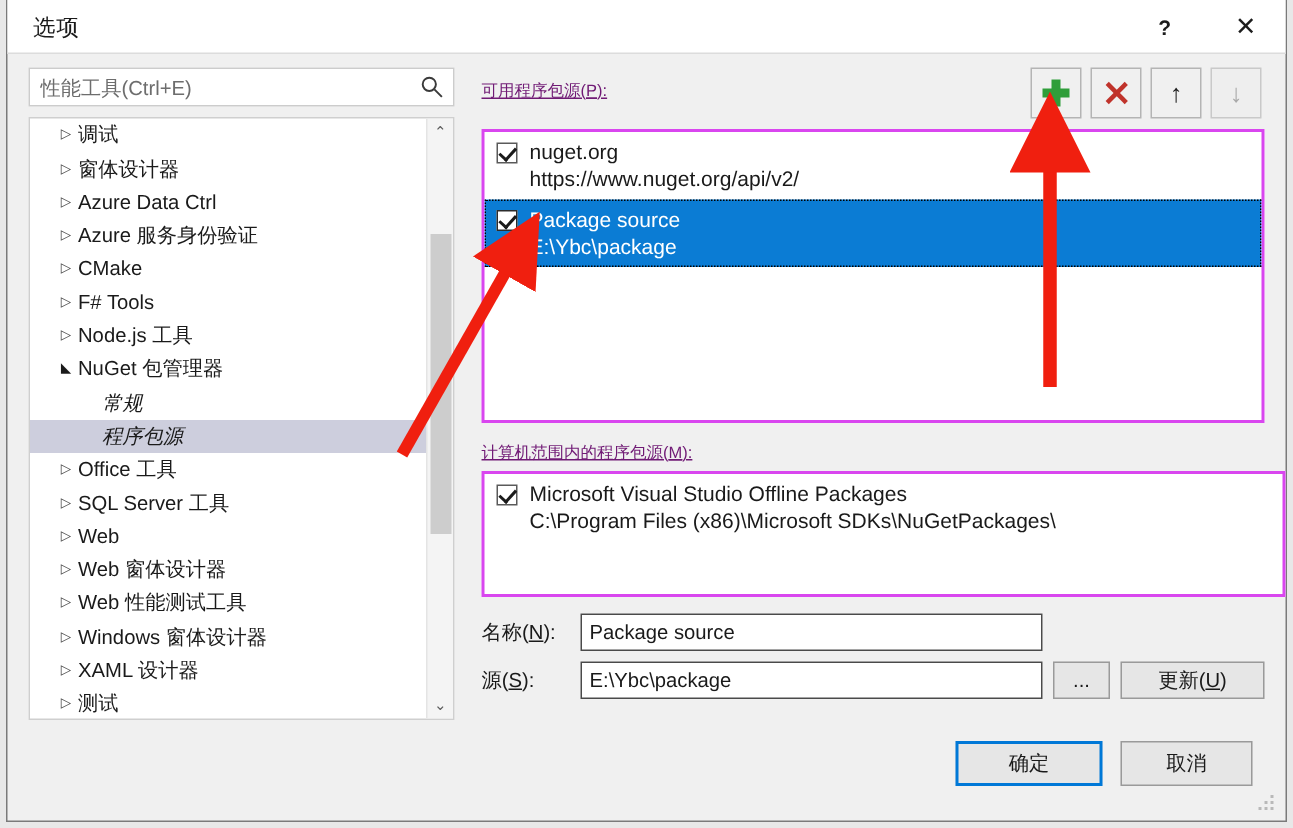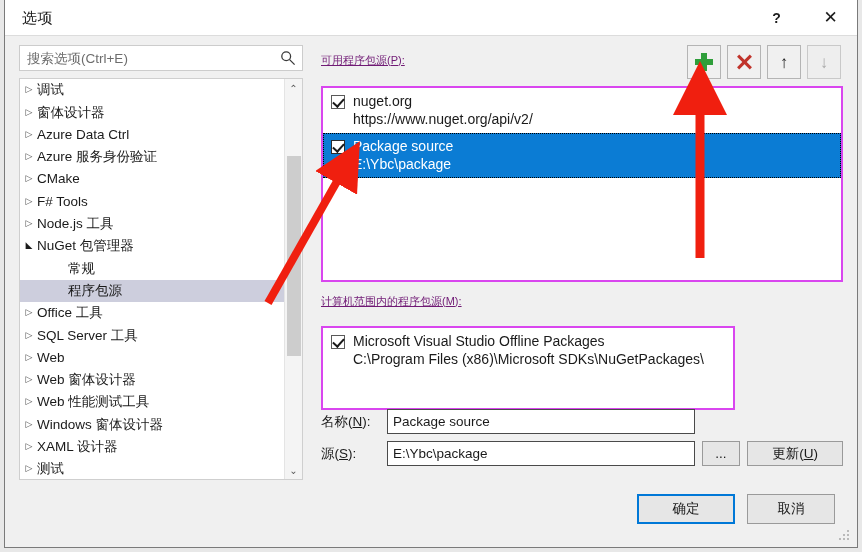--- a/index.html
+++ b/index.html
@@ -49,31 +49,31 @@
   }
   .tree{
     position:absolute;left:14px;top:78px;width:284px;height:402px;
     background:#fff;border:1px solid #cfcfcf;box-sizing:border-box;
     overflow:hidden;
   }
   .tree-rows{position:absolute;left:0;top:0;width:265px;}
   .trow{
     position:relative;height:22.3px;line-height:22.3px;
     font-size:13.5px;color:#1a1a1a;white-space:nowrap;
-    padding-left:1px;box-sizing:border-box;
+    padding-left:16px;box-sizing:border-box;
   }
   .trow.sel{background:#cdcedd;}
   .twisty{
     display:inline-block;width:16px;text-align:center;
     font-size:9px;color:#4f4f4f;vertical-align:middle;
     position:relative;top:-1px;
   }
   .twisty.open{color:#1a1a1a;}
   .tlabel{display:inline-block;vertical-align:middle;}
-  .trow.child{padding-left:48px;}
+  .trow.child{padding-left:48px;font-style:italic;}
   
   .tscroll{
     position:absolute;right:0;top:0;width:18px;height:100%;
     background:#f4f4f4;border-left:1px solid #e4e4e4;box-sizing:border-box;
   }
   .tscroll .arrow{
     position:absolute;left:0;width:17px;height:18px;
     display:flex;align-items:center;justify-content:center;
     font-size:10px;color:#5a5a5a;
   }
@@ -119,21 +119,21 @@
   .xmark:after{transform:rotate(-45deg);}
 
   .uparrow,.downarrow{font-size:17px;color:#1b1b1b;line-height:1;}
   .downarrow{color:#a9a9a9;}
 
   .listbox{
     position:absolute;background:#fff;border:2px solid #d946ef;
     box-sizing:border-box;overflow:hidden;
   }
   #list-available{left:316px;top:86px;width:522px;height:196px;}
-  #list-machine{left:316px;top:314px;width:414px;height:84px;margin-top:12px;}
+  #list-machine{left:316px;top:314px;width:536px;height:84px;}
 
   .item{
     position:relative;padding:4px 6px 5px 8px;box-sizing:border-box;
     display:flex;align-items:flex-start;
   }
   .item.sel{background:#0b7cd4;color:#fff;outline:1px dotted #000;outline-offset:-1px;}
   .cb{
     flex:0 0 auto;width:14px;height:14px;margin-top:3px;margin-right:8px;
     border:1px solid #5a5a5a;background:#fff;box-sizing:border-box;
     position:relative;
@@ -186,21 +186,21 @@
 
 <div class="dialog">
 
   <div class="titlebar">
     <div class="title-text">选项</div>
     <div class="tb-btn help">?</div>
     <div class="tb-btn close">✕</div>
   </div>
 
   <div class="search-box">
-    <div class="ph">搜索选项(Ctrl+E)</div>
+    <div class="ph">性能工具(Ctrl+E)</div>
     <span class="search-icon">
       <svg width="16" height="16" viewBox="0 0 16 16">
         <circle cx="6.2" cy="6.2" r="4.4" fill="none" stroke="#3a3a3a" stroke-width="1.3"></circle>
         <line x1="9.6" y1="9.6" x2="14.6" y2="14.6" stroke="#3a3a3a" stroke-width="1.3"></line>
       </svg>
     </span>
   </div>
 
   <div class="tree">
     <div class="tree-rows" id="tree-rows">

